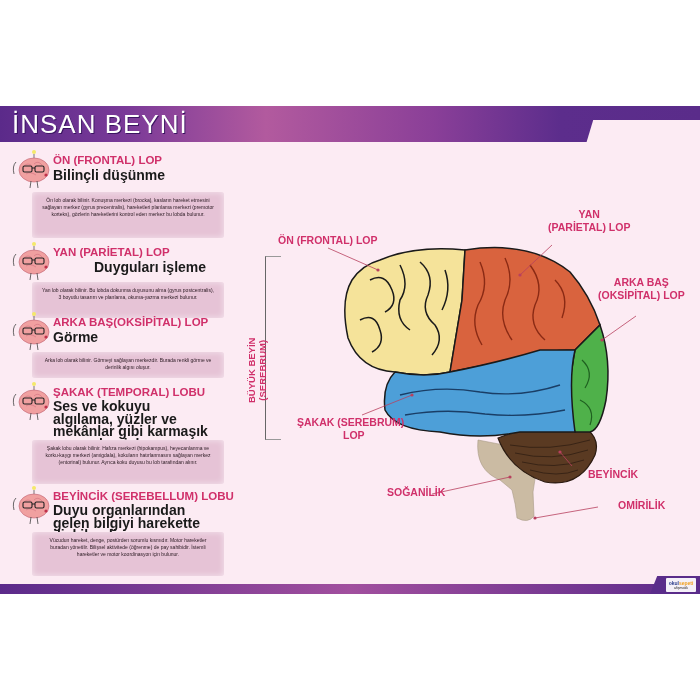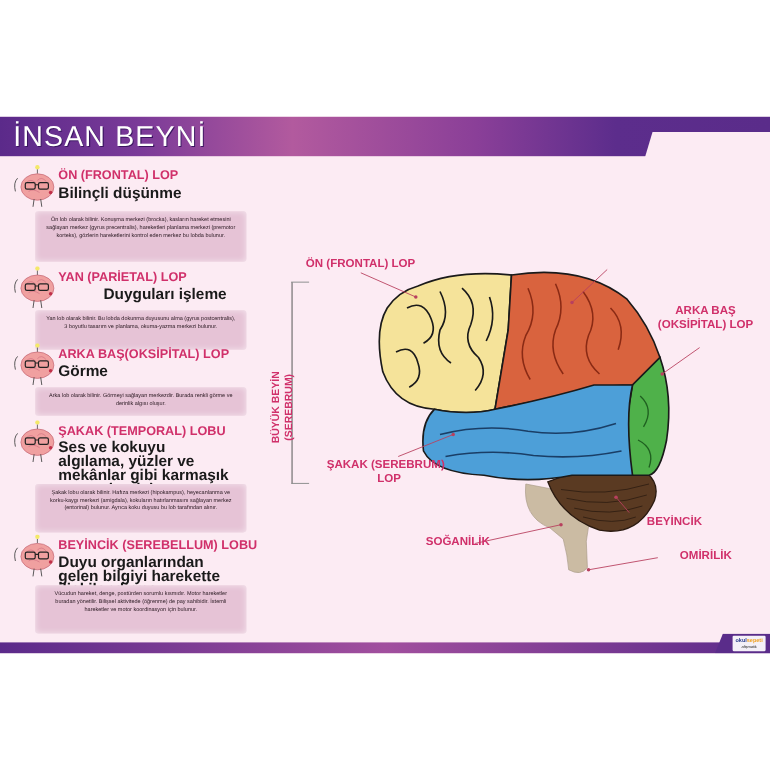--- a/index.html
+++ b/index.html
@@ -209,20 +209,24 @@
     </g>
   </svg>
 
   <div class="bracket"></div>
   <div class="vlabel">
     <div>BÜYÜK BEYİN</div>
     <div>(SEREBRUM)</div>
   </div>
 
   <div class="label" style="left:278px; top:128px;">ÖN (FRONTAL) LOP</div>
+  <div class="label" style="left:548px; top:102px;">
+    <div>YAN</div>
+    <div>(PARİETAL) LOP</div>
+  </div>
   <div class="label" style="left:598px; top:170px;">
     <div>ARKA BAŞ</div>
     <div>(OKSİPİTAL) LOP</div>
   </div>
   <div class="label" style="left:297px; top:310px; text-align:left;">
     <div>ŞAKAK  (SEREBRUM)</div>
     <div style="padding-left:46px;">LOP</div>
   </div>
   <div class="label" style="left:588px; top:362px;">BEYİNCİK</div>
   <div class="label" style="left:387px; top:380px;">SOĞANİLİK</div>

